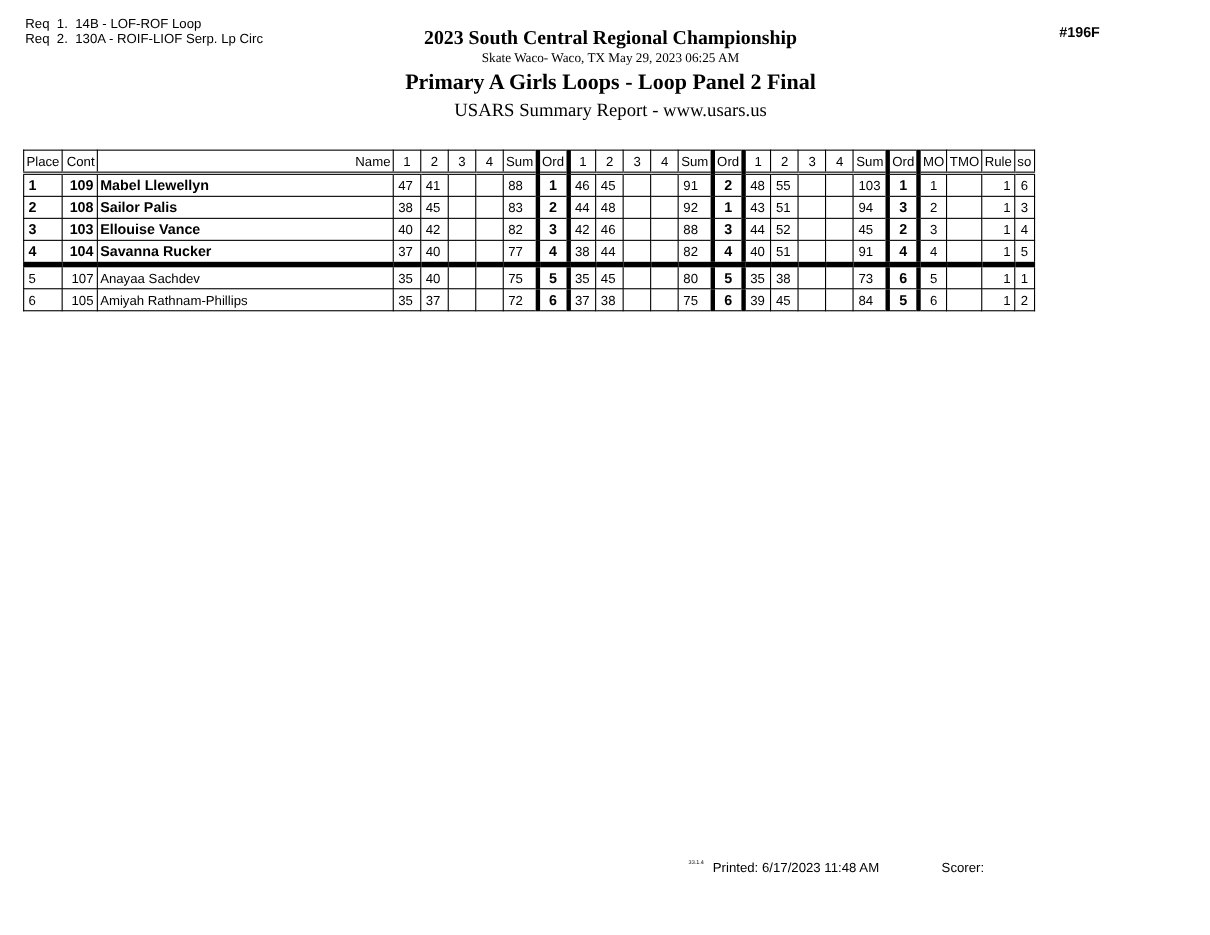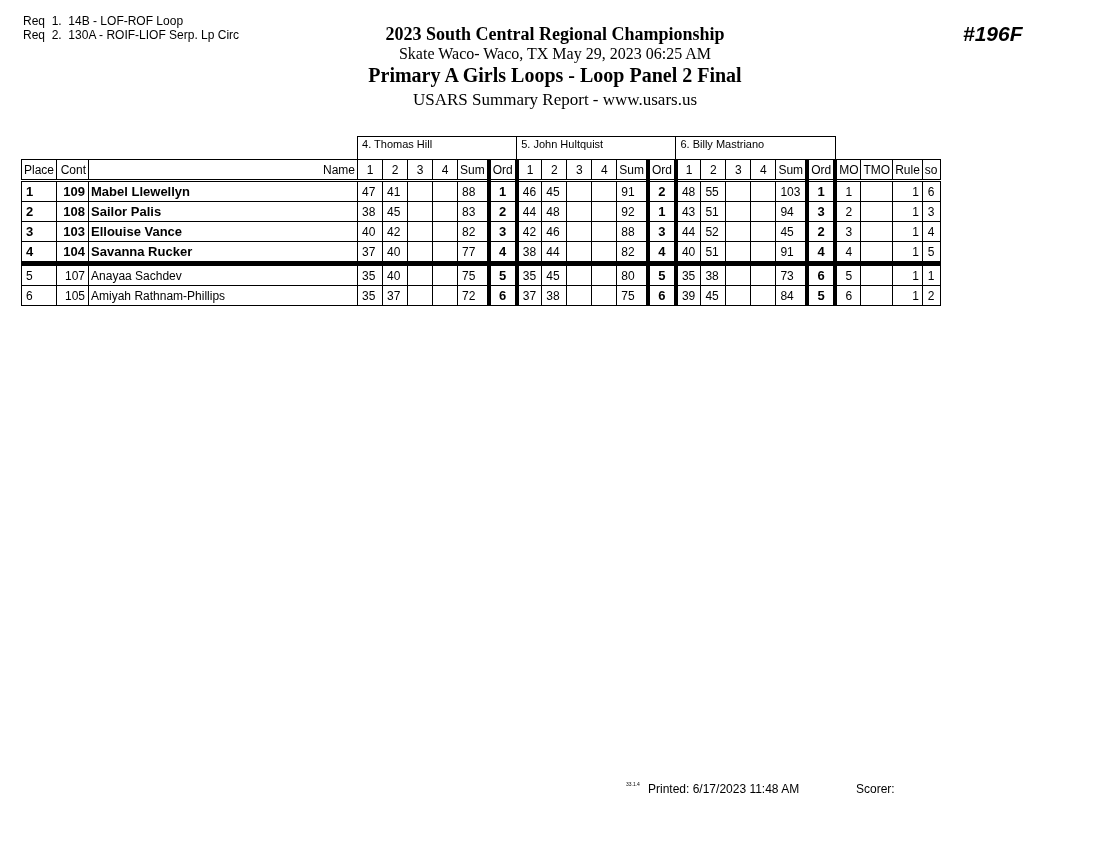--- a/index.html
+++ b/index.html
@@ -1,23 +1,23 @@
 <!DOCTYPE html>
 <html><head>
 <meta charset="utf-8">
 <style>
   html, body { margin:0; padding:0; background:#ffffff; }
   body { width:1100px; height:850px; position:relative; overflow:hidden;
          font-family:"Liberation Sans", sans-serif; color:#000; }
   .req { position:absolute; left:23px; top:14px; font-size:12px; line-height:14px; }
   .req div { white-space:pre; }
-  .event-num { position:absolute; left:963px; top:22px; font-size:21px; font-weight:bold;font-style:italic; }
+  .event-num { position:absolute; left:963px; top:22px; font-size:13px; font-weight:bold; }
   .hdr { position:absolute; left:330px; width:450px; text-align:center;font-family:Liberation Serif, serif; }
   .t1 { top:24px; font-size:18px; font-weight:bold; }
-  .t2 { top:45px; font-size:16px; }
+  .t2 { top:45px; font-size:12px; }
   .t3 { top:64px; font-size:20px; font-weight:bold; }
   .t4 { top:90px; font-size:17px; }
   table.res { position:absolute; left:21px; top:136px; border-collapse:collapse;
               font-size:12px; }
   table.res td { border:1px solid #000; height:19px; padding:0 2px; white-space:nowrap; }
   td.blank { border:none !important; }
   td.judge { border:1px solid #000; border-bottom:none !important; vertical-align:top;
              padding:1px 4px !important; height:20px !important; font-size:11px; }
   tr.judgerow td { height:20px; }
   tr.colhdr td { border-bottom:3px double #000 !important; text-align:right; }
@@ -71,27 +71,20 @@
       <col class="w-s">
       <col class="w-s">
       <col class="w-sum">
       <col class="w-ord">
     <col class="w-mo">
       <col class="w-tmo">
       <col class="w-rule">
       <col class="w-so">
   </colgroup>
   <tbody>
-      <tr class="judgerow">
-    <td class="blank" colspan="3"></td>
-    <td class="judge" colspan="6">4.  Thomas Hill</td>
-    <td class="judge" colspan="6">5.  John Hultquist</td>
-    <td class="judge" colspan="6">6.  Billy Mastriano</td>
-    <td class="blank" colspan="4"></td>
-  </tr>
   <tr class="colhdr">
     <td>Place</td>
     <td>Cont</td>
     <td>Name</td>
     <td class="c">1</td>
     <td class="c">2</td>
     <td class="c">3</td>
     <td class="c">4</td>
     <td>Sum</td>
     <td class="c ordl" style="border-right:4px solid #000">Ord</td>

